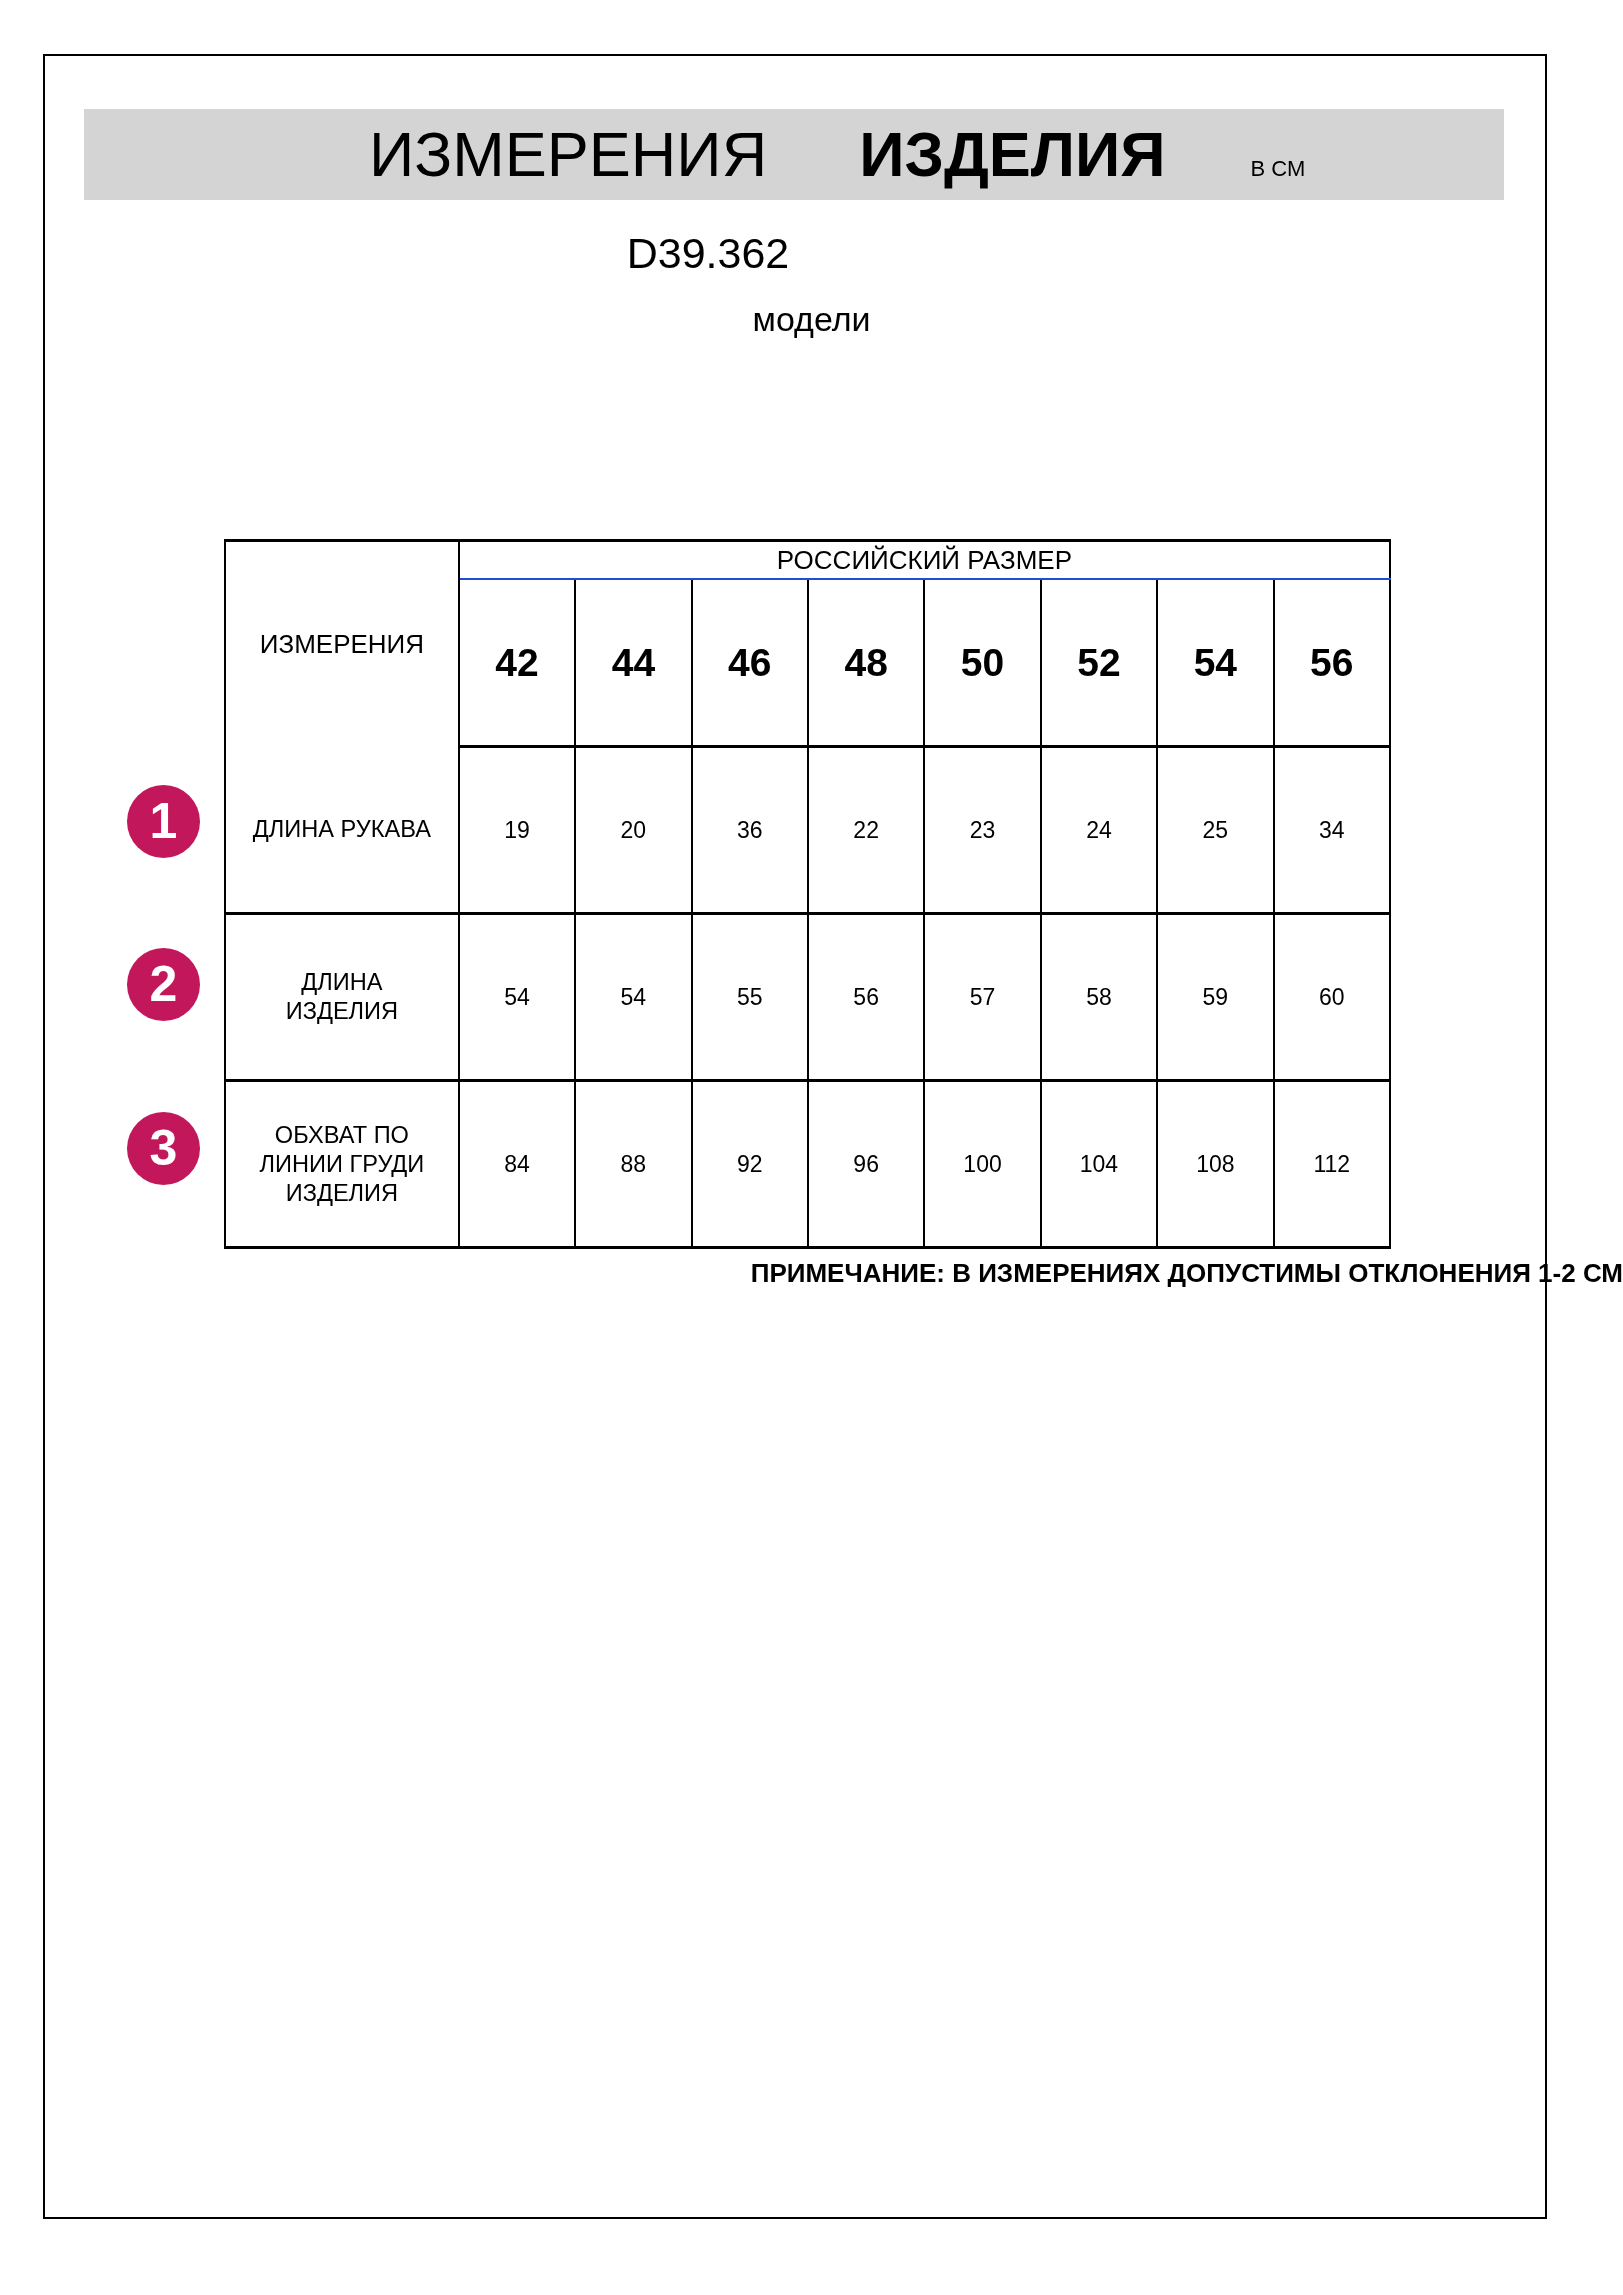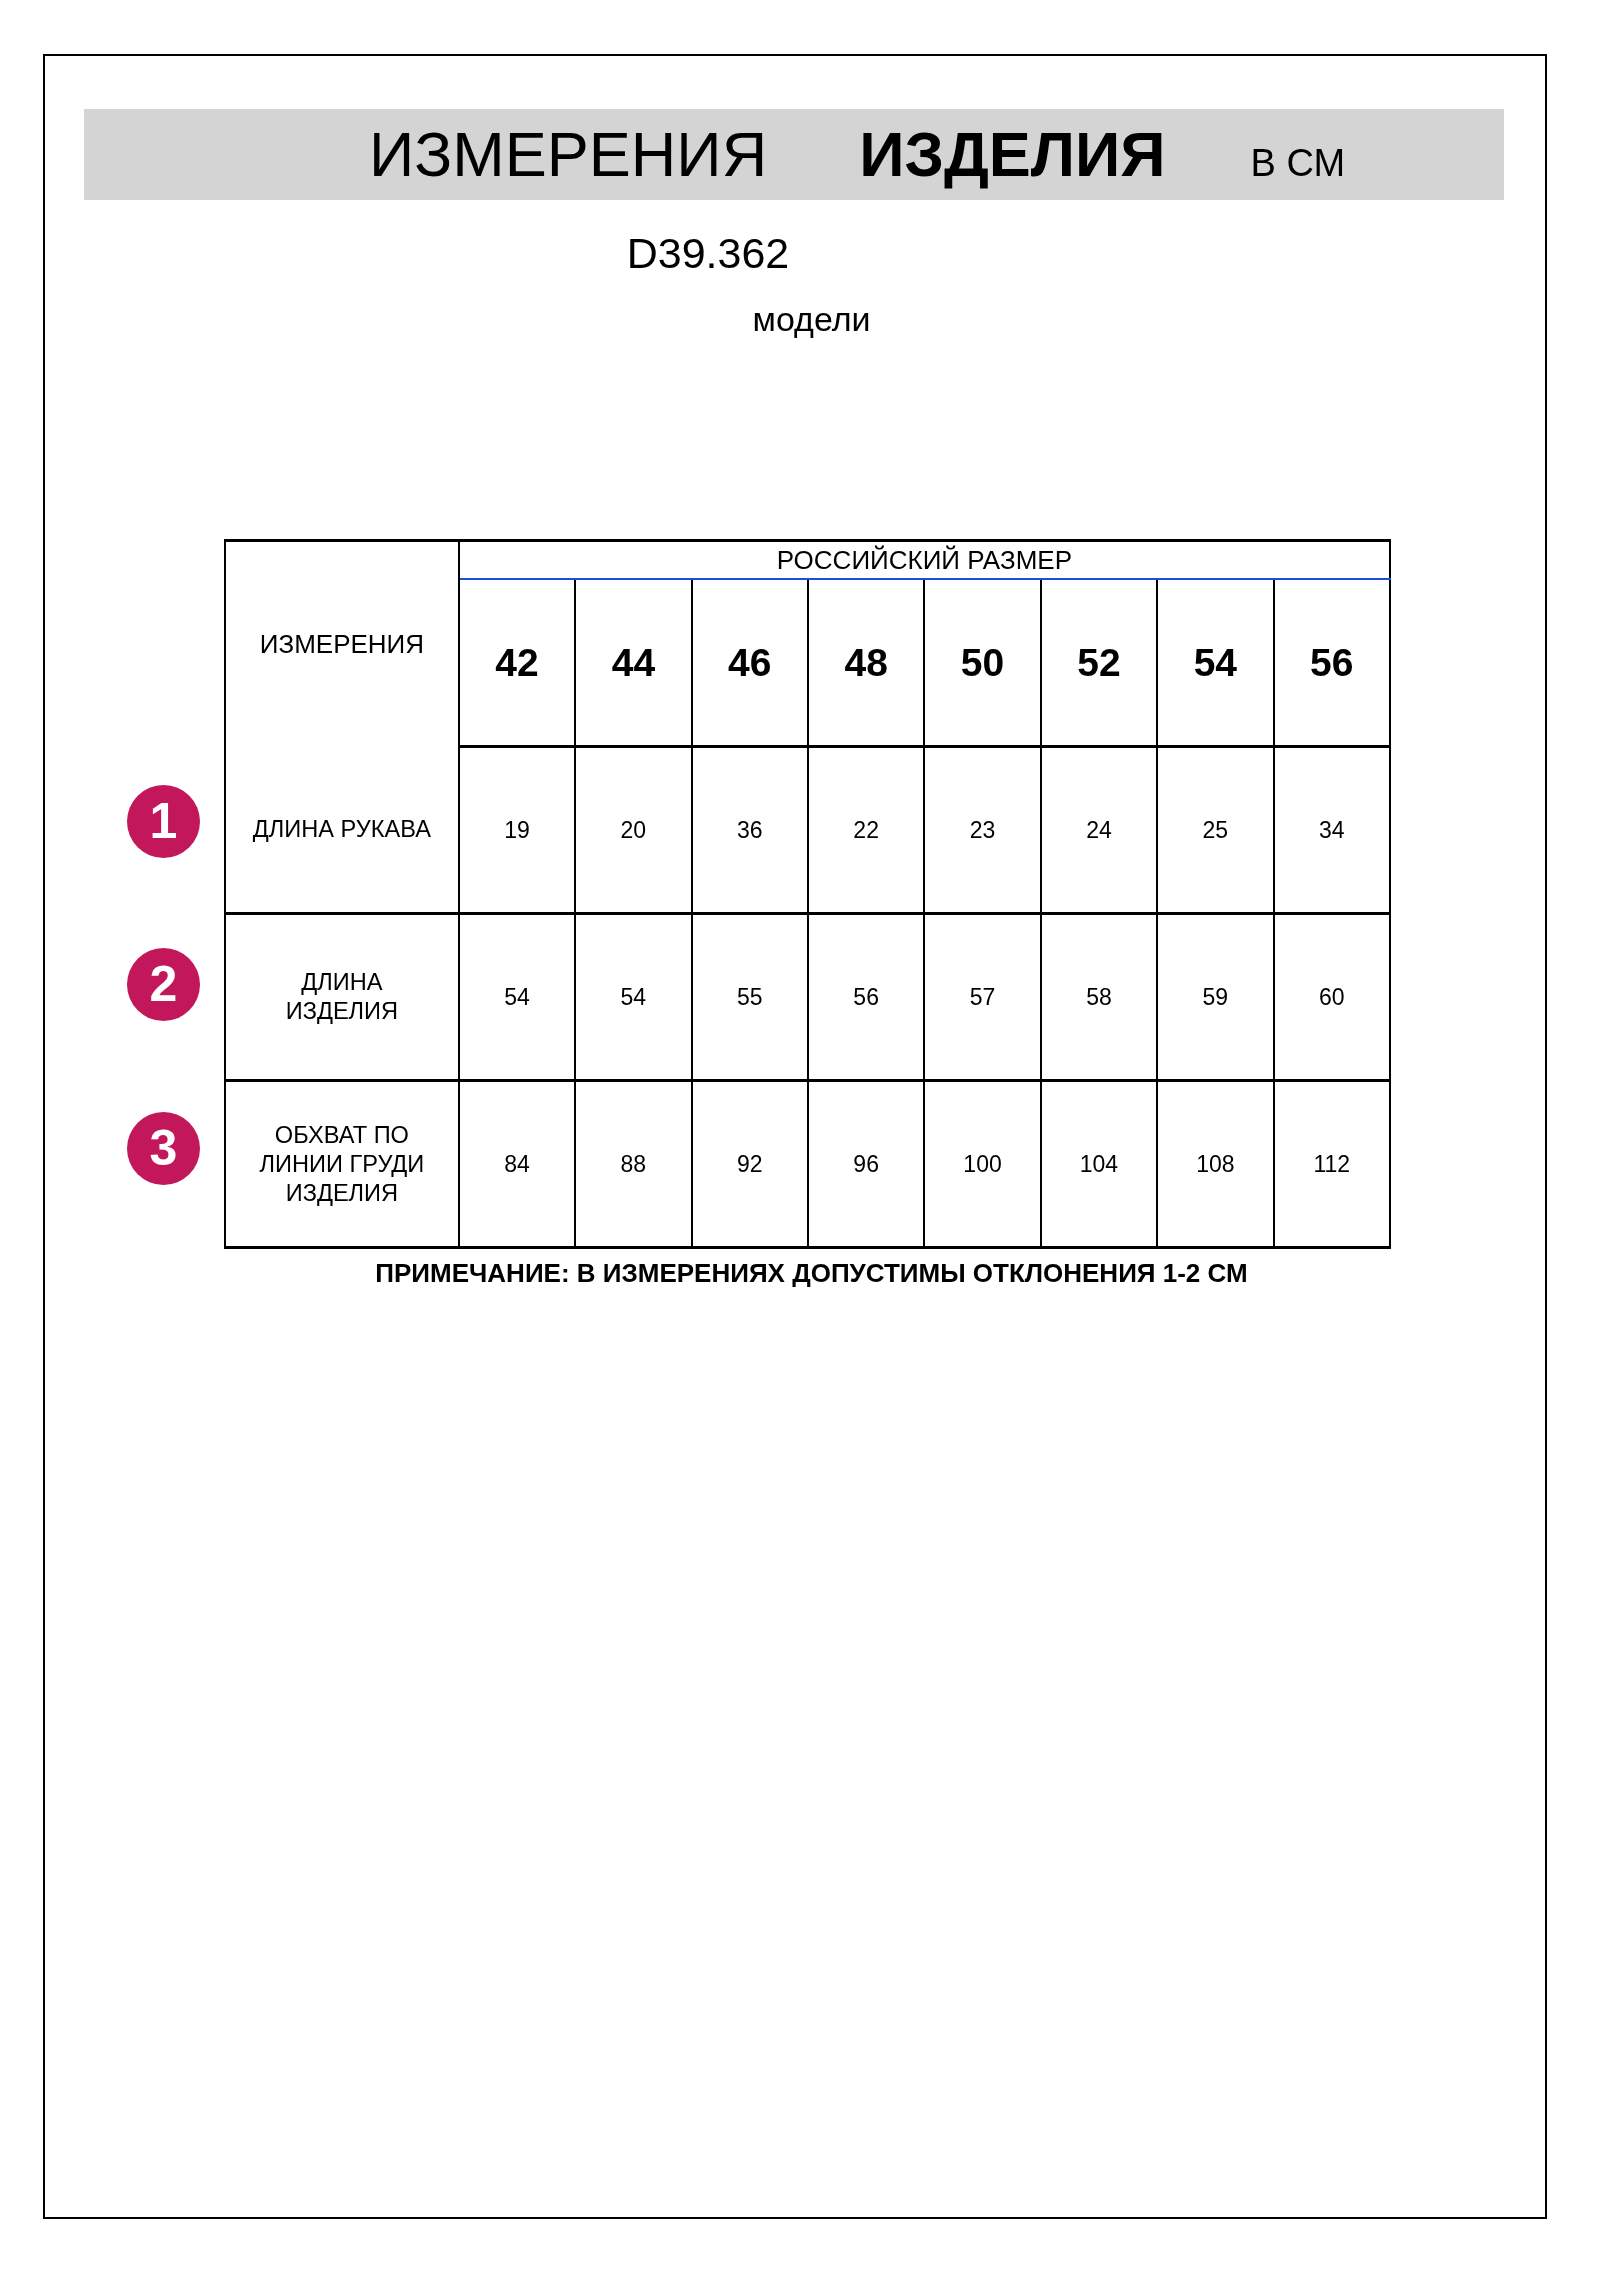--- a/index.html
+++ b/index.html
@@ -43,21 +43,21 @@
     font-size: 63px;
     font-weight: 400;
     letter-spacing: 0px;
   }
   .title-bold {
     font-size: 63px;
     font-weight: 700;
     margin-left: 92px;
   }
   .title-unit {
-    font-size: 38px;
+    font-size: 22px;
     font-weight: 400;
     margin-left: 85px;
   }
   .product-code {
     position: absolute;
     left: 0;
     top: 230px;
     width: 1416px;
     text-align: center;
     font-size: 43px;
@@ -137,21 +137,21 @@
     line-height: 73px;
   }
   .circle-1 { top: 785px; }
   .circle-2 { top: 948px; }
   .circle-3 { top: 1112px; }
   .note {
     position: absolute;
     left: 0;
     top: 1258px;
     width: 1623px;
-    text-align: center;
+    text-align: right;
     font-size: 26px;
     font-weight: 700;
   }
 </style>
 </head>
 <body>
 
 <div class="page">
 
   <div class="frame"></div>

